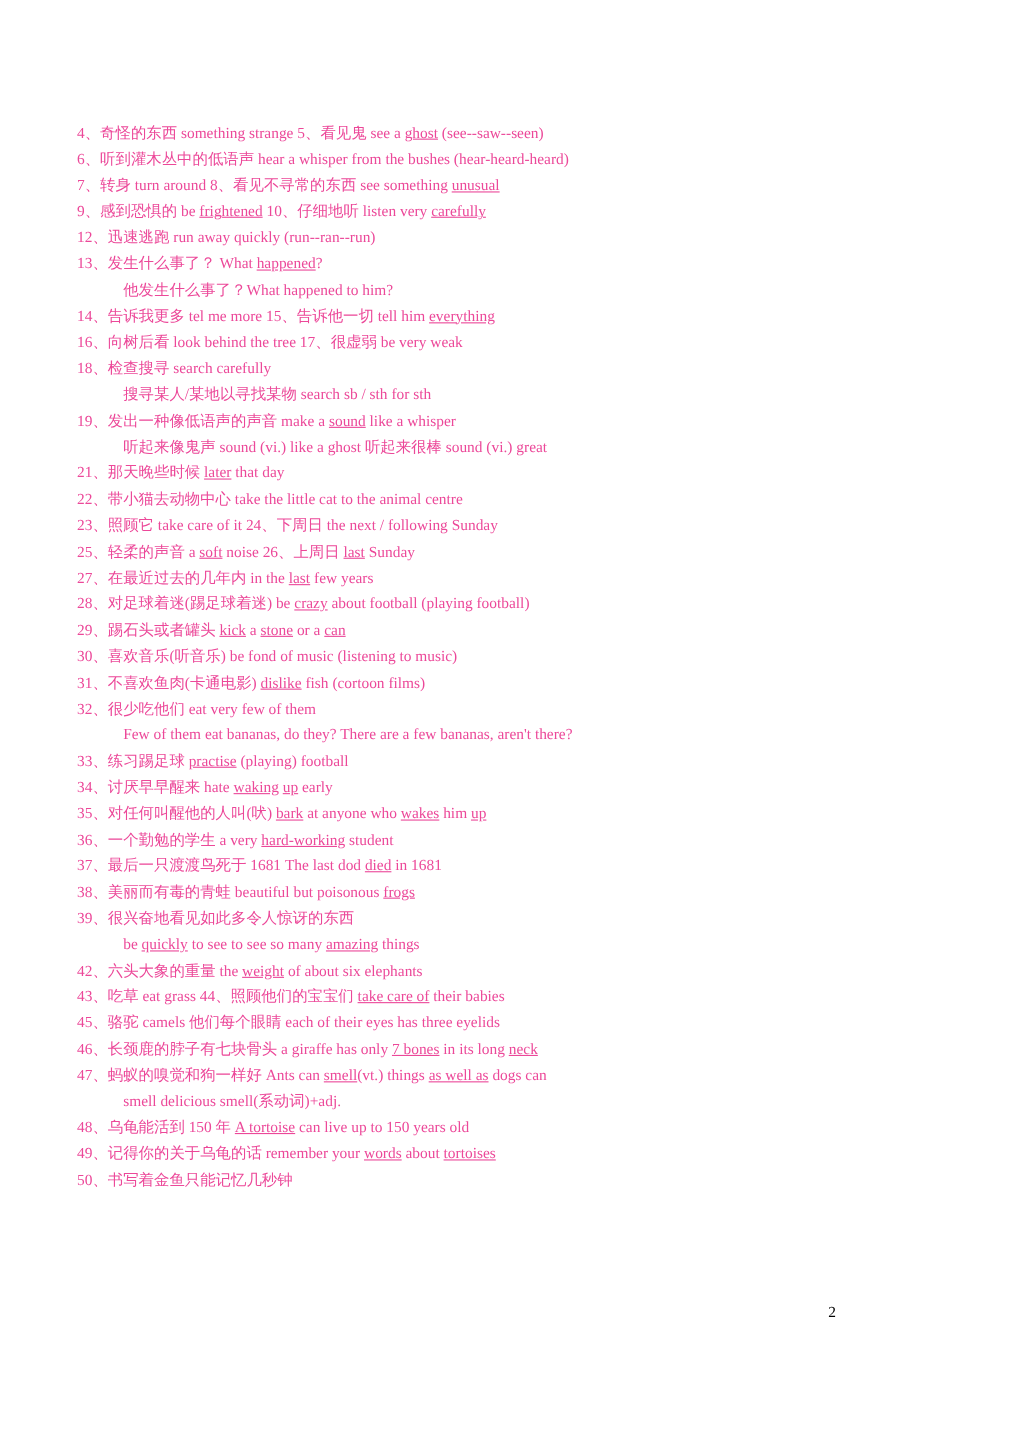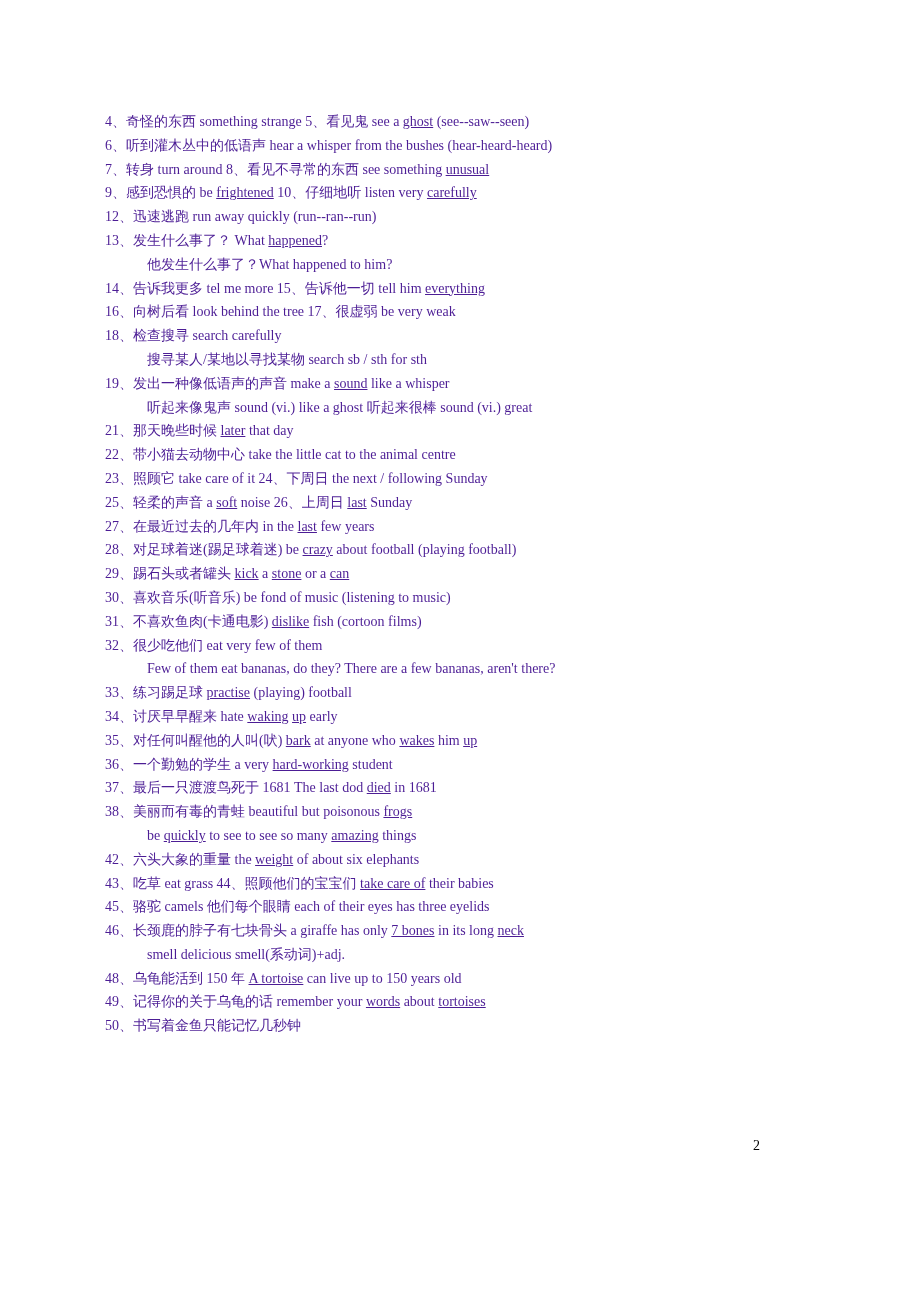--- a/index.html
+++ b/index.html
@@ -3,24 +3,24 @@
 <meta charset="utf-8">
 <style>
   body {
     margin: 0;
     padding: 0;
     background: #ffffff;
     font-family: "SimSun", "宋体", serif;
     width: 920px;
   }
   .page {
-    padding: 110px 150px 60px 105px;
+    padding: 110px 150px 60px 70px;
     font-size: 14px;
     line-height: 1.7;
-    color: #4c1d95;
+    color: #ec4899;
   }
   .entry {
     margin: 0;
     padding-left: 0;
   }
   .sub {
     padding-left: 42px;
   }
   .u {
     text-decoration: underline;
@@ -59,23 +59,25 @@
     <p class="entry">30、喜欢音乐(听音乐) be fond of music (listening to music)</p>
     <p class="entry">31、不喜欢鱼肉(卡通电影) <span class="u">dislike</span> fish (cortoon films)</p>
     <p class="entry">32、很少吃他们 eat very few of them</p>
     <p class="entry sub">Few of them eat bananas, do they?  There are a few bananas, aren't there?</p>
     <p class="entry">33、练习踢足球 <span class="u">practise</span> (playing) football</p>
     <p class="entry">34、讨厌早早醒来 hate <span class="u">waking</span> <span class="u">up</span> early</p>
     <p class="entry">35、对任何叫醒他的人叫(吠) <span class="u">bark</span> at anyone who <span class="u">wakes</span> him <span class="u">up</span></p>
     <p class="entry">36、一个勤勉的学生 a very <span class="u">hard-working</span> student</p>
     <p class="entry">37、最后一只渡渡鸟死于 1681 The last dod <span class="u">died</span> in 1681</p>
     <p class="entry">38、美丽而有毒的青蛙 beautiful but poisonous <span class="u">frogs</span></p>
+    <p class="entry">39、很兴奋地看见如此多令人惊讶的东西</p>
     <p class="entry sub">be <span class="u">quickly</span> to see to see so many <span class="u">amazing</span> things</p>
     <p class="entry">42、六头大象的重量 the <span class="u">weight</span> of about six elephants</p>
     <p class="entry">43、吃草 eat grass  44、照顾他们的宝宝们 <span class="u">take care of</span> their babies</p>
     <p class="entry">45、骆驼 camels 他们每个眼睛 each of their eyes has three eyelids</p>
     <p class="entry">46、长颈鹿的脖子有七块骨头 a giraffe has only <span class="u">7 bones</span> in its long <span class="u">neck</span></p>
+    <p class="entry">47、蚂蚁的嗅觉和狗一样好 Ants can <span class="u">smell</span>(vt.) things <span class="u">as well as</span> dogs can</p>
     <p class="entry sub">smell delicious   smell(系动词)+adj.</p>
     <p class="entry">48、乌龟能活到 150 年 <span class="u">A tortoise</span> can live up to 150 years old</p>
     <p class="entry">49、记得你的关于乌龟的话 remember your <span class="u">words</span> about <span class="u">tortoises</span></p>
     <p class="entry">50、书写着金鱼只能记忆几秒钟</p>
   </div>
 <div class="pagenum">2</div>
 
 </body></html>

